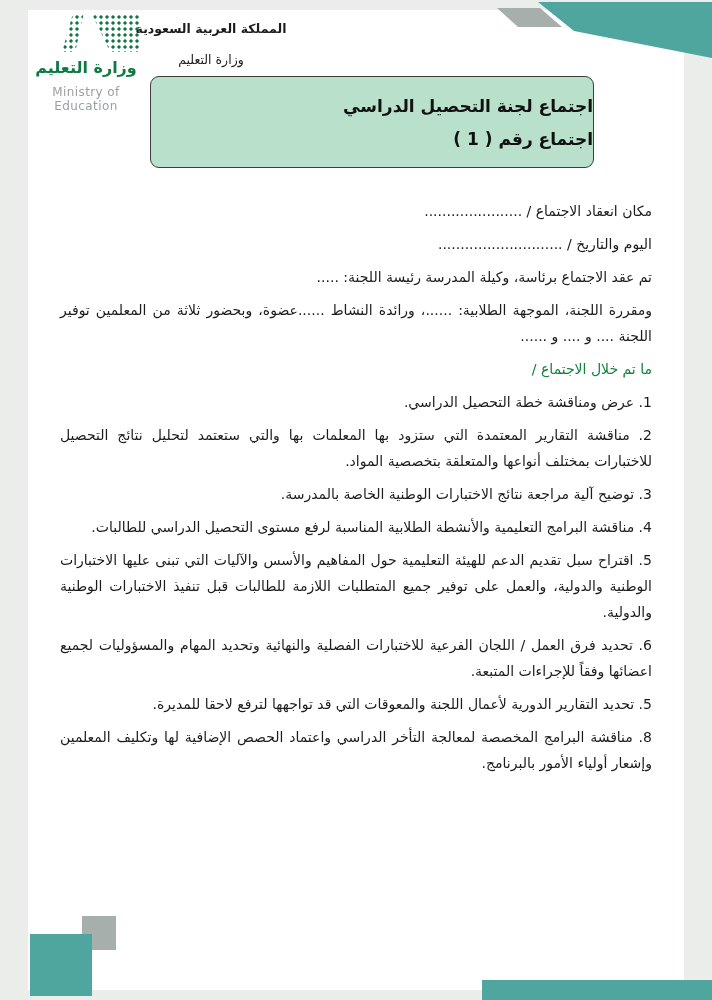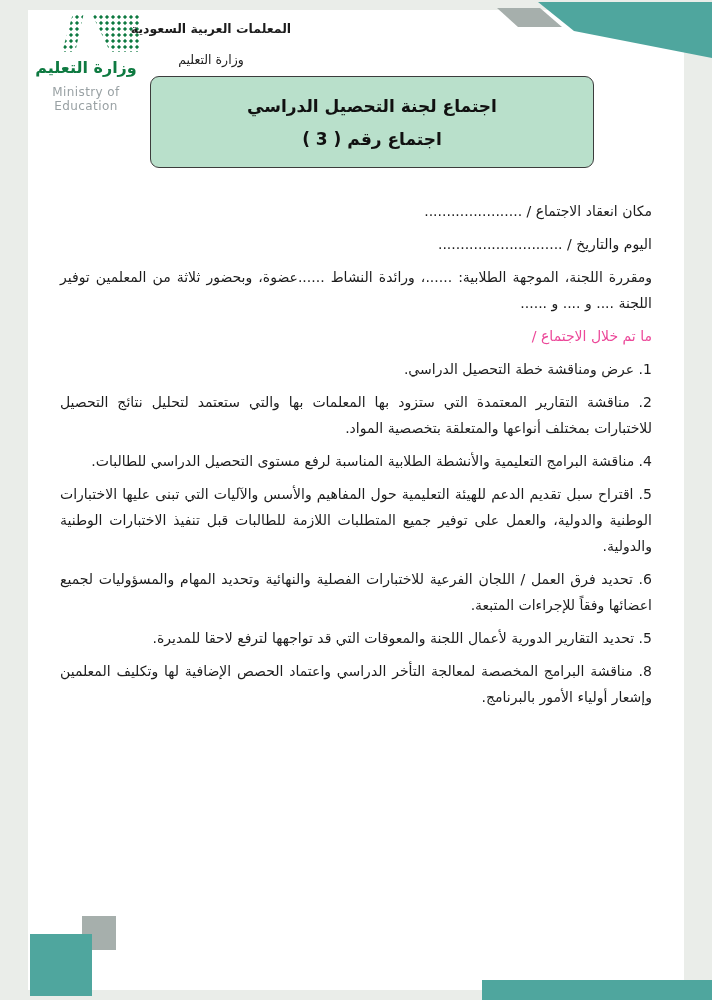--- a/index.html
+++ b/index.html
@@ -30,32 +30,32 @@
 
   
   .letterhead { position: absolute; top: 11px; left: 88px; width: 190px; text-align: center; direction: rtl; }
   .letterhead .line1 { margin: 0 0 16px; font-size: 12.5px; font-weight: bold; }
   .letterhead .line2 { margin: 0; font-size: 12.5px; }
 
   
   .title-box {
     position: absolute; left: 122px; top: 66px; width: 442px; height: 90px;
     background: #b9e0cb; border: 1.6px solid #3c3c3c; border-radius: 9px;
-    display: flex; flex-direction: column; align-items: center; justify-content: center;
+    display: flex; flex-direction: column; align-items: flex-start; justify-content: center;
     gap: 13px; direction: rtl;
   }
   .title-box p { margin: 0; font-size: 17px; font-weight: bold; color: #111; }
 
   
   .content {
     position: absolute; left: 32px; right: 32px; top: 188px;
     direction: rtl; text-align: justify;
   }
   .content p { margin: 0 0 7px; font-size: 14px; line-height: 26px; }
-  .section-heading { color: #ec4899; }
+  .section-heading { color: #15803d; }
 
   
   .deco-topright { position: absolute; top: 0; right: 0; width: 240px; height: 64px; }
   .sq-gray  { position: absolute; left: 82px; top: 916px; width: 34px; height: 34px; background: #a6afac; }
   .sq-teal  { position: absolute; left: 30px; top: 934px; width: 62px; height: 62px; background: #4fa69e; }
   .bar-bottomright { position: absolute; left: 482px; top: 980px; width: 230px; height: 20px; background: #4fa69e; }
 </style>
 </head>
 <body>
 
@@ -64,38 +64,40 @@
   <div class="logo">
     <div class="dots-row">
       <div class="dots dots-a"></div>
       <div class="dots dots-b"></div>
     </div>
     <div class="logo-wordmark">وزارة التعليم</div>
     <div class="logo-subtitle">Ministry of Education</div>
   </div>
 
   <div class="letterhead">
-    <p class="line1">المعلمات العربية السعودية</p>
+    <p class="line1">المملكة العربية السعودية</p>
     <p class="line2">وزارة التعليم</p>
   </div>
 
   <div class="title-box">
     <p>اجتماع لجنة التحصيل الدراسي</p>
-    <p>اجتماع رقم (  3  )</p>
+    <p>اجتماع رقم (  1  )</p>
   </div>
 
   <div class="content">
     <p>مكان انعقاد الاجتماع / ......................</p>
     <p>اليوم والتاريخ / ............................</p>
+    <p>تم عقد الاجتماع برئاسة، وكيلة المدرسة رئيسة اللجنة: .....</p>
     <p>ومقررة اللجنة، الموجهة الطلابية: ......، ورائدة النشاط ......عضوة، وبحضور ثلاثة من المعلمين توفير اللجنة .... و .... و ......</p>
 
     <p class="section-heading">ما تم خلال الاجتماع /</p>
 
     <p>1. عرض ومناقشة خطة التحصيل الدراسي.</p>
     <p>2. مناقشة التقارير المعتمدة التي ستزود بها المعلمات بها والتي ستعتمد لتحليل نتائج التحصيل للاختبارات بمختلف أنواعها والمتعلقة بتخصصية المواد.</p>
+    <p>3. توضيح آلية مراجعة نتائج الاختبارات الوطنية الخاصة بالمدرسة.</p>
     <p>4. مناقشة البرامج التعليمية والأنشطة الطلابية المناسبة لرفع مستوى التحصيل الدراسي للطالبات.</p>
     <p>5. اقتراح سبل تقديم الدعم للهيئة التعليمية حول المفاهيم والأسس والآليات التي تبنى عليها الاختبارات الوطنية والدولية، والعمل على توفير جميع المتطلبات اللازمة للطالبات قبل تنفيذ الاختبارات الوطنية والدولية.</p>
     <p>6. تحديد فرق العمل / اللجان الفرعية للاختبارات الفصلية والنهائية وتحديد المهام والمسؤوليات لجميع اعضائها وفقاً للإجراءات المتبعة.</p>
     <p>5. تحديد التقارير الدورية لأعمال اللجنة والمعوقات التي قد تواجهها لترفع لاحقا للمديرة.</p>
     <p>8. مناقشة البرامج المخصصة لمعالجة التأخر الدراسي واعتماد الحصص الإضافية لها وتكليف المعلمين وإشعار أولياء الأمور بالبرنامج.</p>
   </div>
 
 </div>
 
 <svg class="deco-topright" viewBox="0 0 240 64" xmlns="http://www.w3.org/2000/svg">

